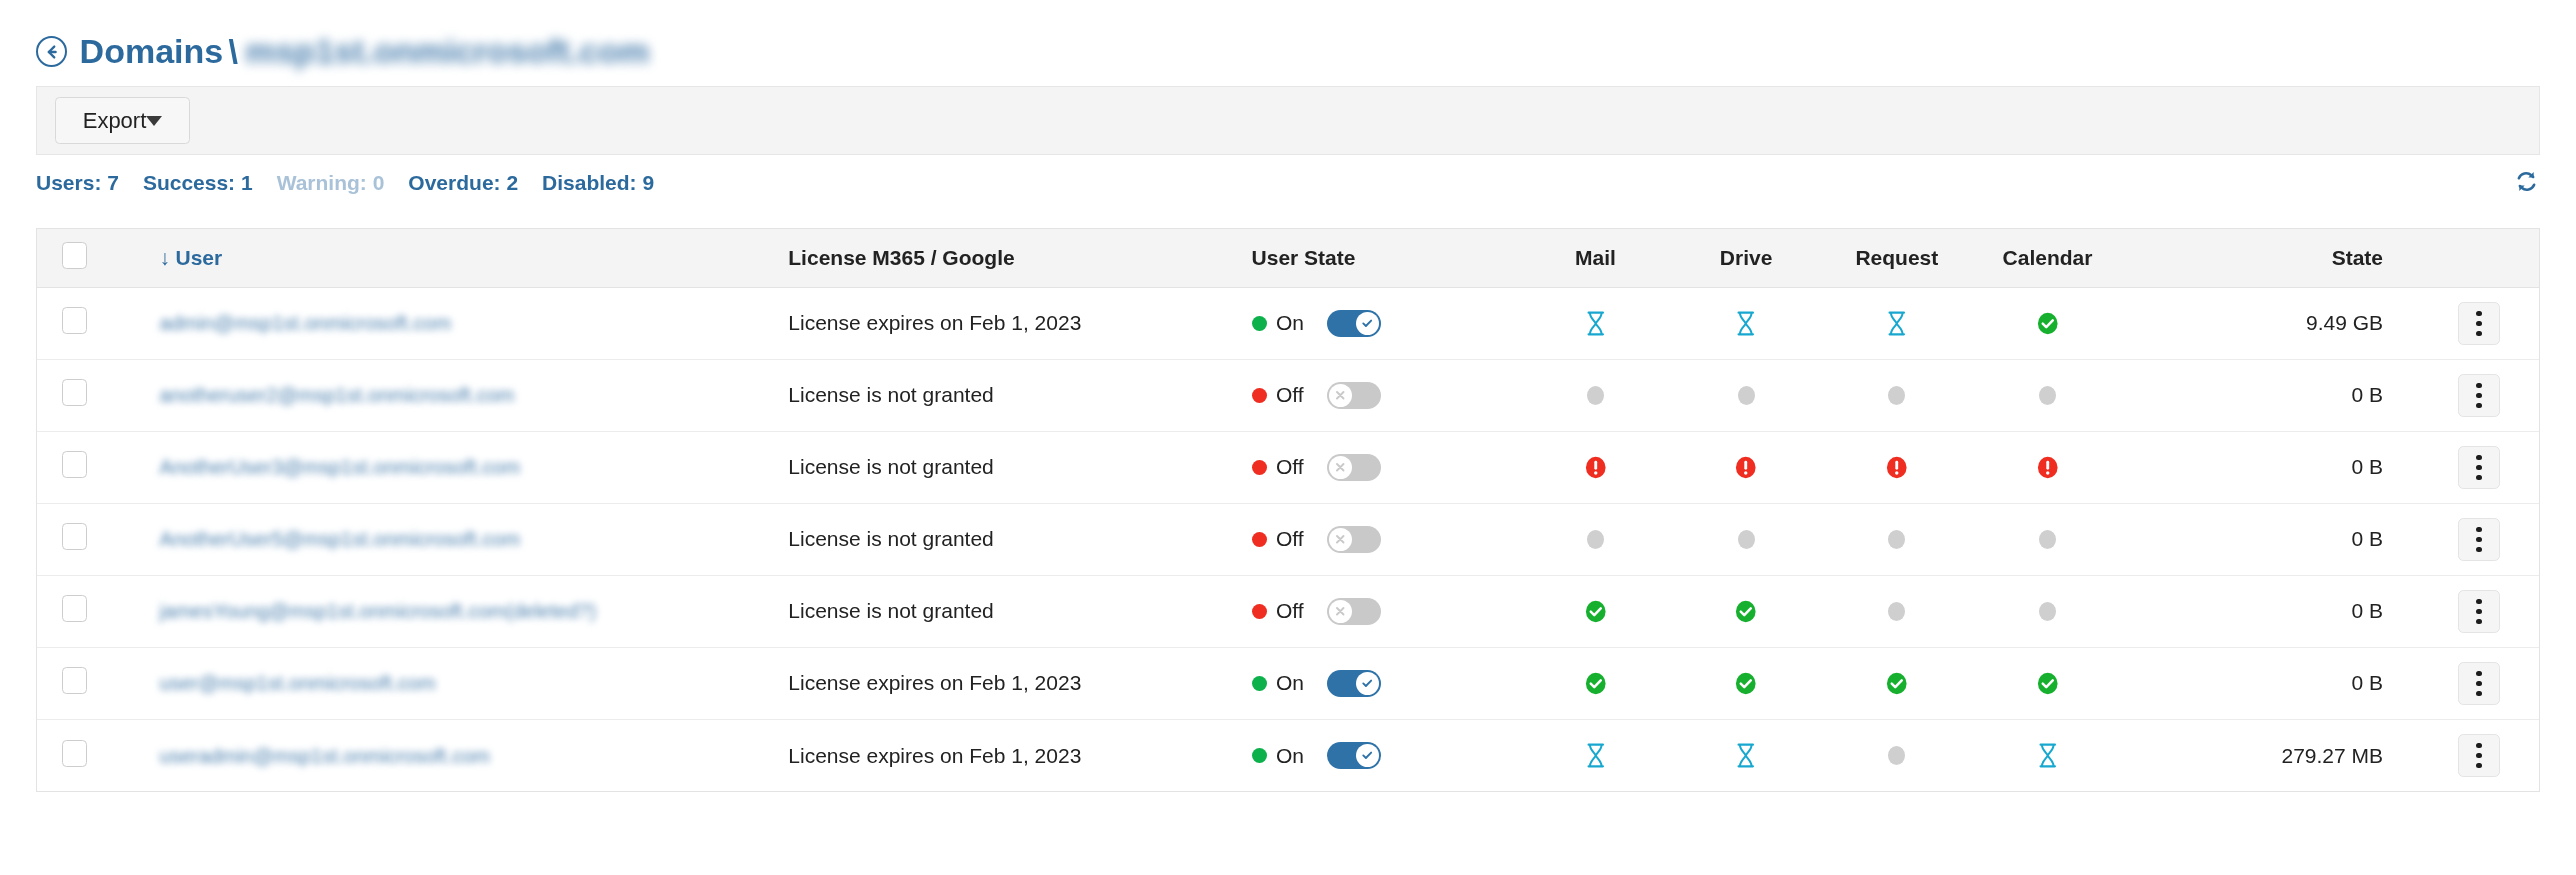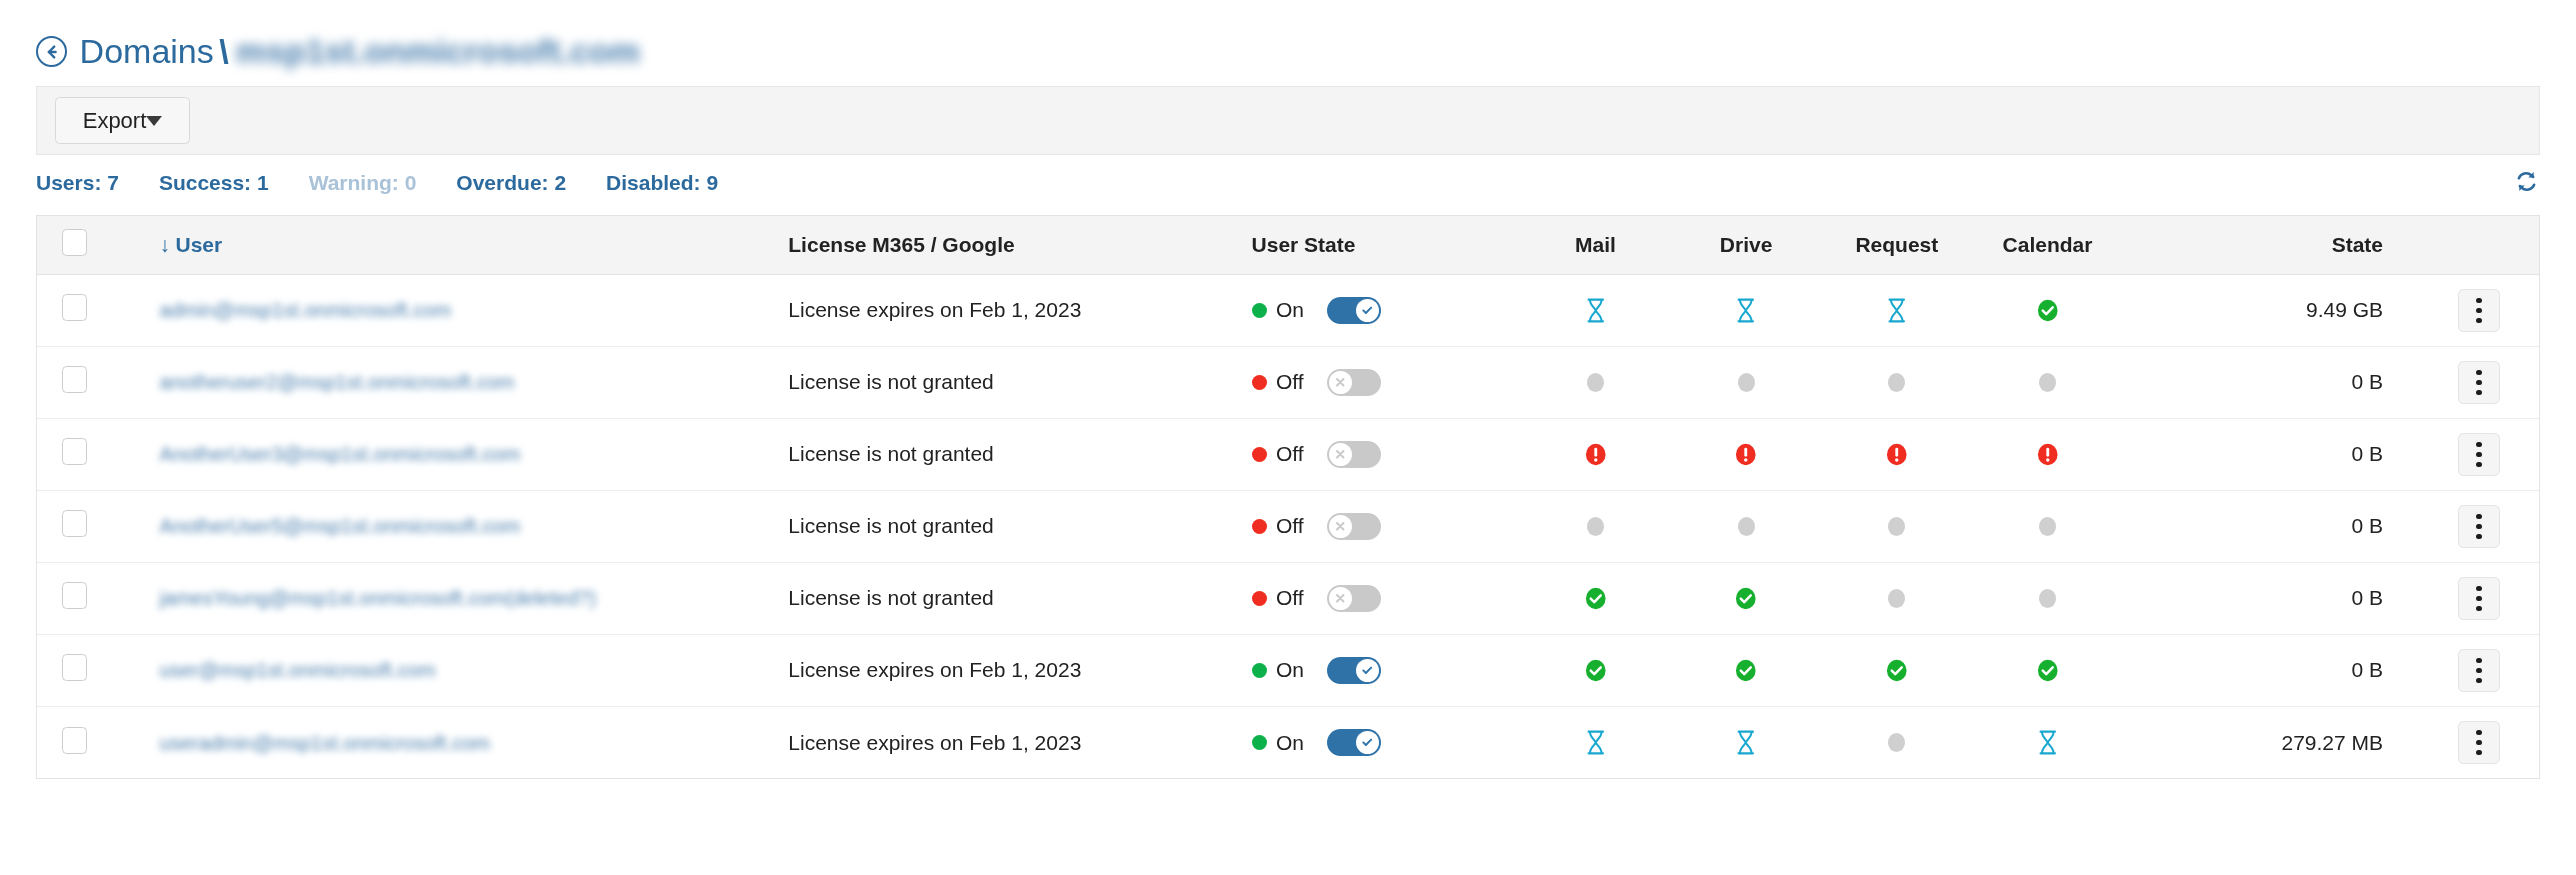--- a/index.html
+++ b/index.html
@@ -19,21 +19,21 @@
     height: 81px;
   }
   .back-circle {
     width: 31px; height: 31px; border-radius: 50%;
     border: 2.7px solid #2c6a9e;
     display: inline-flex; align-items: center; justify-content: center;
     margin-right: 12.6px; flex: 0 0 auto;
   }
   .back-circle svg { display:block; }
   .crumb-text {
-    font-size: 34px; font-weight: normal; color: #2c6a9e;
+    font-size: 34px; font-weight: bold; color: #2c6a9e;
     letter-spacing: 0px; white-space: nowrap;
   }
   .crumb-sep { font-size: 34px; font-weight: bold; color:#2c6a9e; margin: 0 7.2px 0 5.4px; }
   .crumb-domain {
     font-size: 34px; font-weight: bold; color: #4a7fae;
     filter: blur(5.4px);
     white-space: nowrap;
   }
 
   
@@ -75,33 +75,33 @@
     width: 0; height: 0;
     border-left: 8.1px solid transparent; border-right: 8.1px solid transparent;
     border-top: 10px solid #3a3a3a;
   }
 
   
   .stats-row {
     margin: 0 36px; height: 56px;
     display: flex; align-items: center; justify-content: space-between;
   }
-  .stats { display: flex; align-items: center; gap: 40px; }
+  .stats { display: flex; align-items: center; gap: 24px; }
   .stat {
     font-size: 21px; font-weight: bold; color: #2c6a9e;
     cursor: pointer; white-space: nowrap;
   }
   .stat.muted { color: #a9c2d8; }
   .refresh-btn {
     background: none; border: none; cursor: pointer; padding: 0;
     display: flex; align-items: center;
   }
 
   
-  .table-wrap { margin: 4px 36px; border: 0.9px solid #e3e3e3; }
+  .table-wrap { margin: 17px 36px; border: 0.9px solid #e3e3e3; }
   table { width: 100%; border-collapse: collapse; table-layout: fixed; }
   thead th {
     background: #f4f4f4;
     height: 58px;
     font-size: 21px; font-weight: bold; color: #222;
     border-bottom: 0.9px solid #e3e3e3;
     padding: 0; text-align: left;
   }
   thead th.sorted { color: #2c6a9e; cursor: pointer; }
   tbody td {

